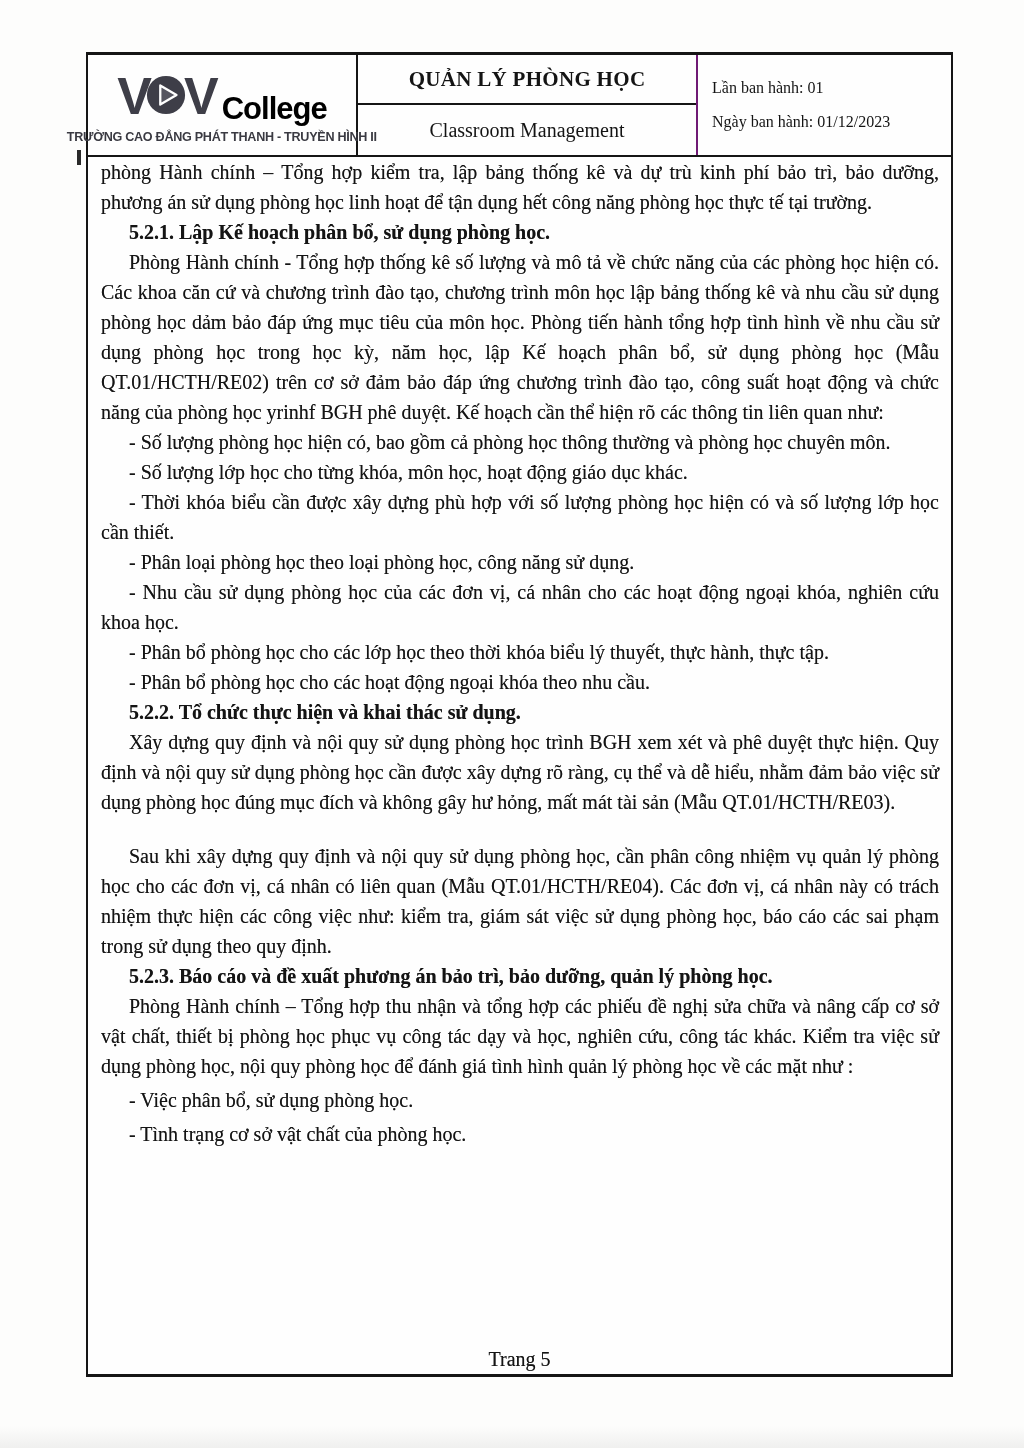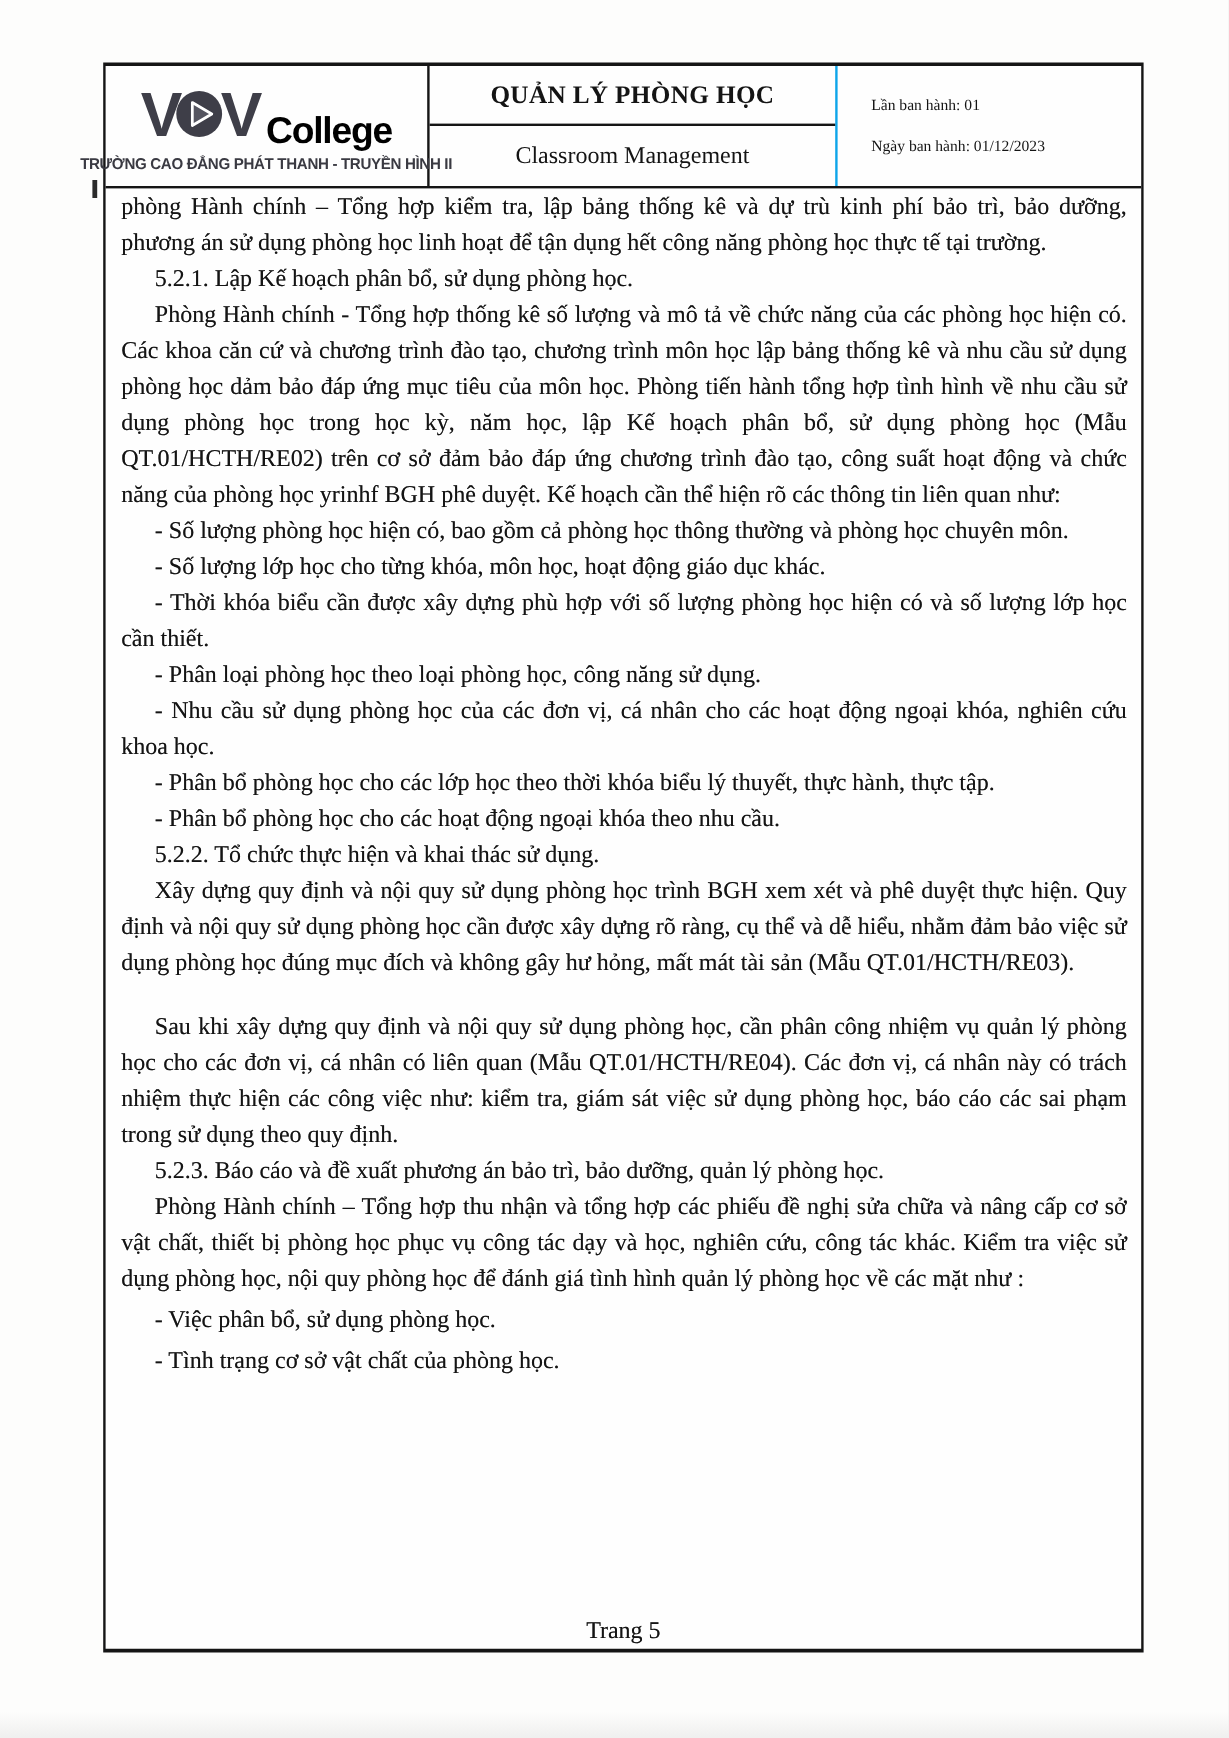--- a/index.html
+++ b/index.html
@@ -57,48 +57,48 @@
     margin-left:7px;margin-bottom:-2px;letter-spacing:-1px;
   }
   .logo-tagline{
     font-family:"Liberation Sans","DejaVu Sans",sans-serif;
     font-weight:700;font-size:13px;color:#3a3a42;
     letter-spacing:-0.3px;margin-top:7px;white-space:nowrap;
     transform:scaleX(0.97);
   }
   .hdr-title{
     width:340px;box-sizing:border-box;
-    border-right:2px solid #0ea5e9;
+    border-right:2px solid #701a75;
     display:flex;flex-direction:column;
   }
   .hdr-title-vi{
     height:50px;box-sizing:border-box;
     border-bottom:2px solid #151515;
     display:flex;align-items:center;justify-content:center;
     font-weight:700;font-size:21px;letter-spacing:0.3px;
   }
   .hdr-title-en{
     flex:1;display:flex;align-items:center;justify-content:center;
     font-size:20px;
     border-radius:10px;
   }
   .hdr-issue{
     flex:1;display:flex;flex-direction:column;justify-content:center;
-    padding-left:28px;font-size:13px;line-height:34px;
+    padding-left:14px;font-size:16px;line-height:34px;
   }
   
   .body{
     padding:0 12px 0 13px;
     font-size:20px;line-height:30px;
     text-align:justify;
     text-shadow:0 0 0.5px rgba(20,20,20,0.55);
   }
   .blk{margin:0;}
   .p{text-indent:28px;}
-  .h{text-indent:28px;font-weight:400;}
+  .h{text-indent:28px;font-weight:700;}
   .b{text-indent:28px;}
   .mt10{margin-top:24px;}
   .mt8{margin-top:8px;}
   .mt4{margin-top:4px;}
   .footer{
     position:absolute;left:0;right:0;bottom:2px;
     text-align:center;font-size:20px;line-height:26px;
     text-shadow:0 0 0.5px rgba(20,20,20,0.55);
   }
 </style>

